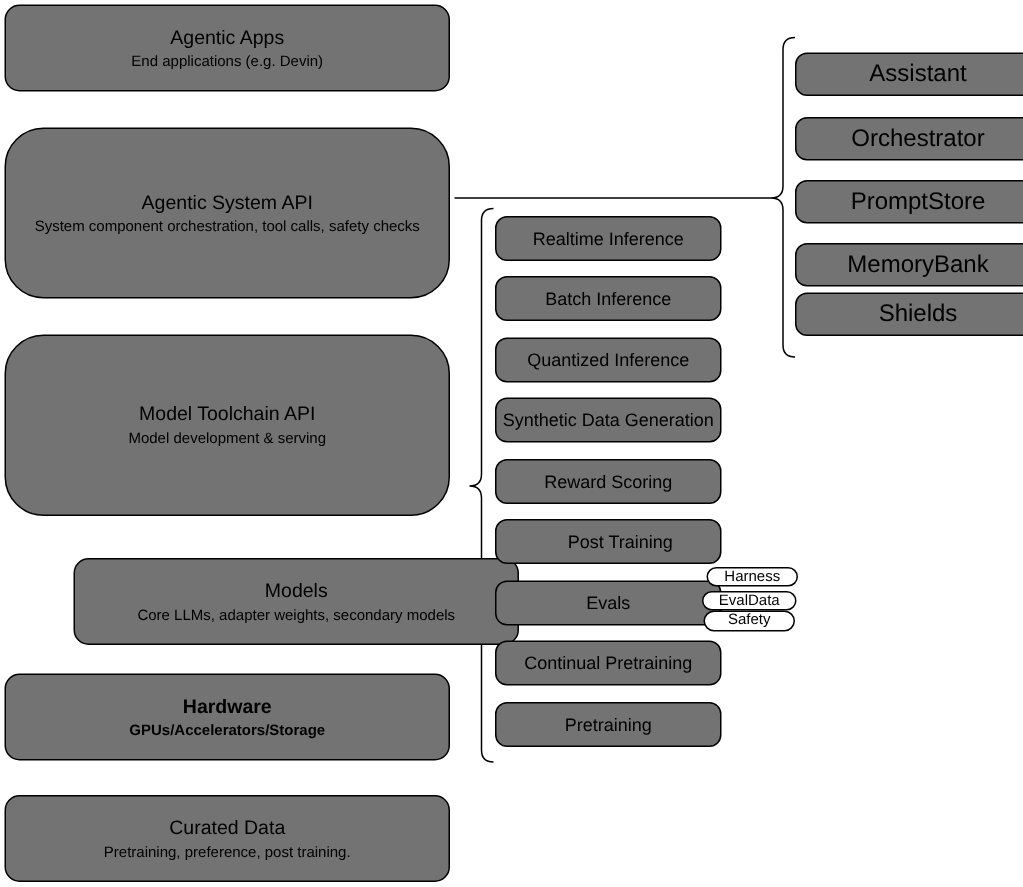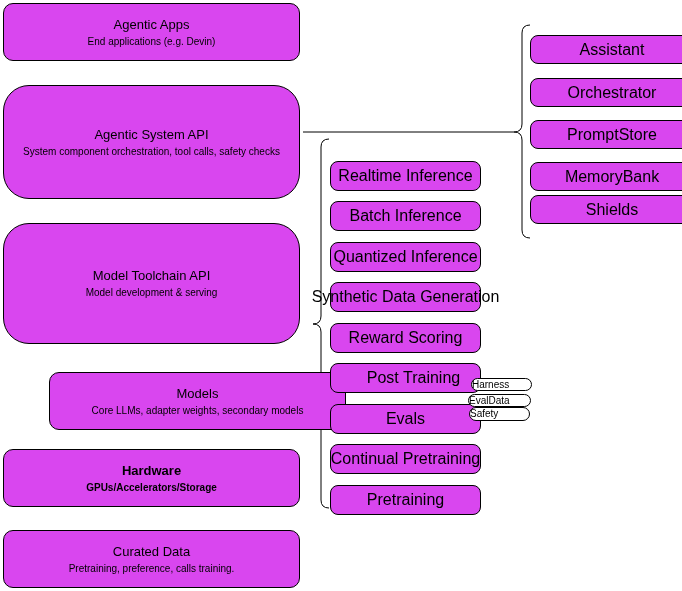--- a/index.html
+++ b/index.html
@@ -1,38 +1,38 @@
 <!DOCTYPE html>
 <html><head>
 <meta charset="utf-8">
 <style>
   html,body{margin:0;padding:0;background:#ffffff;}
   .canvas{
     position:relative;width:682px;height:591px;background:#ffffff;
     font-family:"Liberation Sans",sans-serif;color:#000000;overflow:hidden;
   }
   .box{
-    position:absolute;box-sizing:border-box;background:#d946ef;
+    position:absolute;box-sizing:border-box;background:#737373;
     border:1px solid #000000;display:flex;flex-direction:column;
     align-items:center;justify-content:center;text-align:center;
   }
   
   .lbox{left:3px;width:297px;border-radius:10px;gap:4px;}
   .lbox.big{border-radius:26px;}
   .lbox .title{font-size:13px;line-height:15px;white-space:nowrap;}
   .lbox .subtitle{font-size:10px;line-height:12px;white-space:nowrap;}
   
-  .mbox{left:330px;width:151px;height:30px;border-radius:8px;font-size:16px;white-space:nowrap;margin-top:17px;}
+  .mbox{left:330px;width:151px;height:30px;border-radius:8px;font-size:12px;white-space:nowrap;}
   
   .rbox{left:530px;width:164px;height:29px;border-radius:8px;font-size:16px;white-space:nowrap;}
   
   .pill{
     position:absolute;box-sizing:border-box;background:#ffffff;
     border:1px solid #000000;border-radius:9999px;display:flex;
-    align-items:center;justify-content:flex-start;font-size:10px;line-height:10px;
+    align-items:center;justify-content:center;font-size:10px;line-height:10px;
     white-space:nowrap;z-index:3;
   }
   .overlay{position:absolute;left:0;top:0;width:682px;height:591px;z-index:1;pointer-events:none;}
   .overlay path{fill:none;stroke:#000000;stroke-width:1;}
   .box{z-index:2;}
 </style>
 </head>
 <body>
 
 <div class="canvas">
@@ -63,21 +63,21 @@
     <div class="subtitle">Core LLMs, adapter weights, secondary models</div>
   </div>
 
   <div class="box lbox" style="top:449px;height:58px;font-weight:bold;">
     <div class="title">Hardware</div>
     <div class="subtitle">GPUs/Accelerators/Storage</div>
   </div>
 
   <div class="box lbox" style="top:530px;height:58px;">
     <div class="title">Curated Data</div>
-    <div class="subtitle">Pretraining, preference, calls training.</div>
+    <div class="subtitle">Pretraining, preference, post training.</div>
   </div>
 
   <div class="box mbox" style="top:144px;">
     <span>Realtime Inference</span>
   </div>
   <div class="box mbox" style="top:184px;">
     <span>Batch Inference</span>
   </div>
   <div class="box mbox" style="top:225px;">
     <span>Quantized Inference</span>

